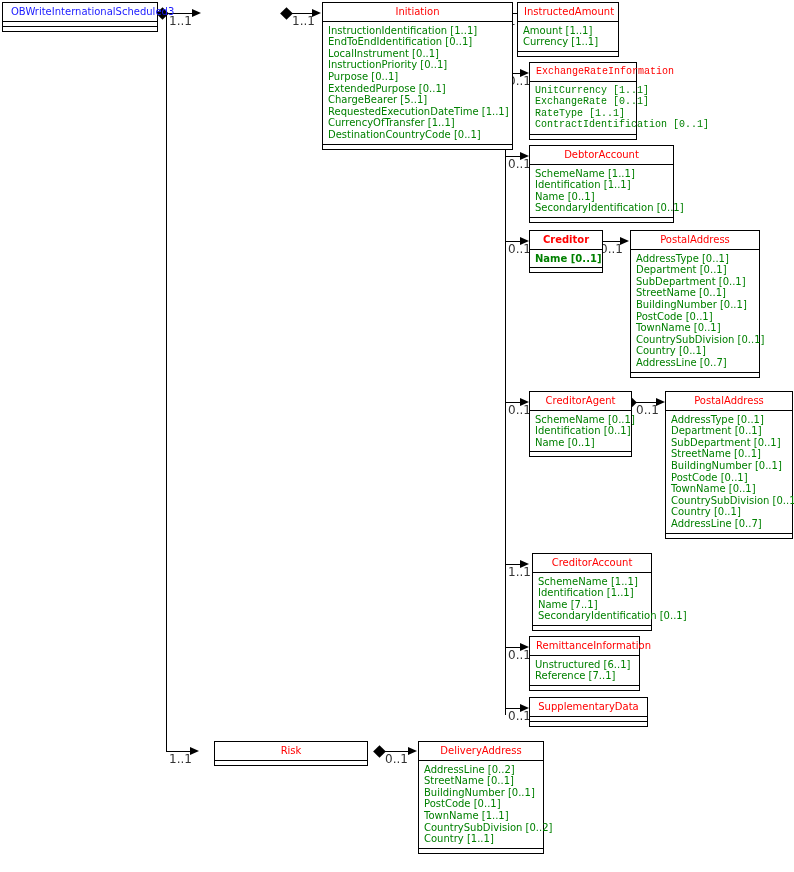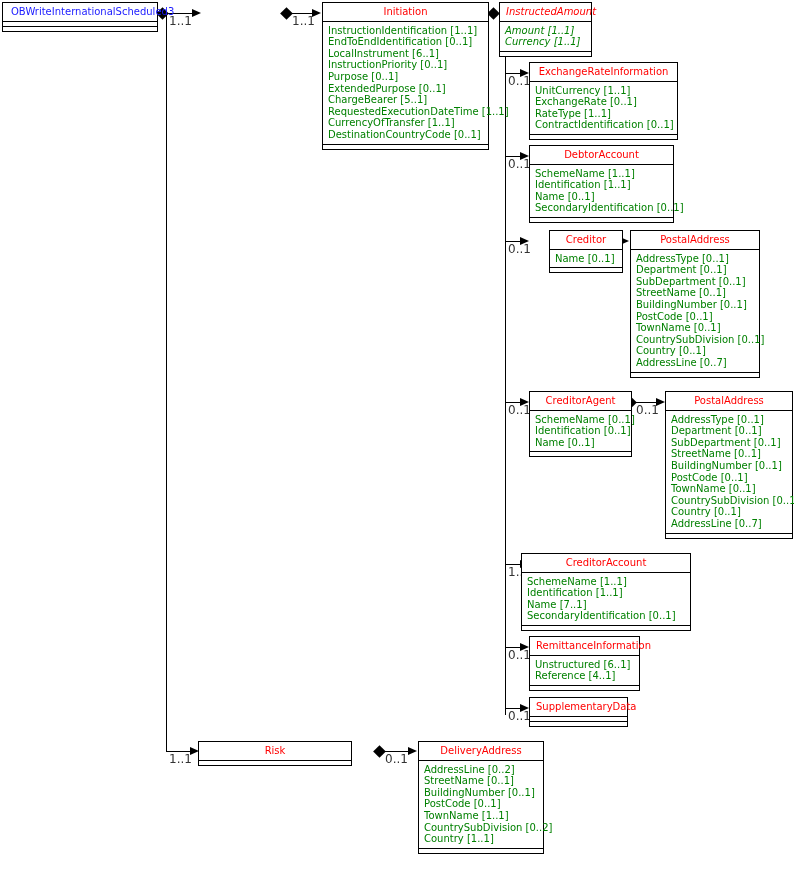--- a/index.html
+++ b/index.html
@@ -164,47 +164,47 @@
   <div class="arrowhead" style="left:408px; top:747px;"></div>
   <div class="mult-label" style="left:385px; top:752px;">0..1</div>
 
   <div class="uml-box" style="left:2px; top:2px; width:156px;">
     <div class="uml-title root-title">OBWriteInternationalScheduled3</div>
     <div class="uml-attrs empty"></div>
     <div class="uml-ops"></div>
   </div>
 
 
-  <div class="uml-box" style="left:322px; top:2px; width:167px;">
+  <div class="uml-box" style="left:322px; top:2px; width:191px;">
     <div class="uml-title">Initiation</div>
     <div class="uml-attrs">
       <div class="uml-attr">InstructionIdentification [1..1]</div>
       <div class="uml-attr">EndToEndIdentification [0..1]</div>
-      <div class="uml-attr">LocalInstrument [6..1]</div>
+      <div class="uml-attr">LocalInstrument [0..1]</div>
       <div class="uml-attr">InstructionPriority [0..1]</div>
       <div class="uml-attr">Purpose [0..1]</div>
       <div class="uml-attr">ExtendedPurpose [0..1]</div>
       <div class="uml-attr">ChargeBearer [5..1]</div>
       <div class="uml-attr">RequestedExecutionDateTime [1..1]</div>
       <div class="uml-attr">CurrencyOfTransfer [1..1]</div>
       <div class="uml-attr">DestinationCountryCode [0..1]</div>
     </div>
     <div class="uml-ops"></div>
   </div>
 
-  <div class="uml-box" style="left:499px; top:2px; width:93px;font-style:italic;">
+  <div class="uml-box" style="left:517px; top:2px; width:102px;">
     <div class="uml-title">InstructedAmount</div>
     <div class="uml-attrs">
       <div class="uml-attr">Amount [1..1]</div>
       <div class="uml-attr">Currency [1..1]</div>
     </div>
     <div class="uml-ops"></div>
   </div>
 
-  <div class="uml-box" style="left:529px; top:62px; width:149px;">
+  <div class="uml-box" style="left:529px; top:62px; width:108px;font-family:Liberation Mono, monospace;">
     <div class="uml-title">ExchangeRateInformation</div>
     <div class="uml-attrs">
       <div class="uml-attr">UnitCurrency [1..1]</div>
       <div class="uml-attr">ExchangeRate [0..1]</div>
       <div class="uml-attr">RateType [1..1]</div>
       <div class="uml-attr">ContractIdentification [0..1]</div>
     </div>
     <div class="uml-ops"></div>
   </div>
 
@@ -212,21 +212,21 @@
     <div class="uml-title">DebtorAccount</div>
     <div class="uml-attrs">
       <div class="uml-attr">SchemeName [1..1]</div>
       <div class="uml-attr">Identification [1..1]</div>
       <div class="uml-attr">Name [0..1]</div>
       <div class="uml-attr">SecondaryIdentification [0..1]</div>
     </div>
     <div class="uml-ops"></div>
   </div>
 
-  <div class="uml-box" style="left:549px; top:230px; width:74px;">
+  <div class="uml-box" style="left:529px; top:230px; width:74px;font-weight:bold;">
     <div class="uml-title">Creditor</div>
     <div class="uml-attrs">
       <div class="uml-attr">Name [0..1]</div>
     </div>
     <div class="uml-ops"></div>
   </div>
 
   <div class="uml-box" style="left:630px; top:230px; width:130px;">
     <div class="uml-title">PostalAddress</div>
     <div class="uml-attrs">
@@ -264,47 +264,47 @@
       <div class="uml-attr">BuildingNumber [0..1]</div>
       <div class="uml-attr">PostCode [0..1]</div>
       <div class="uml-attr">TownName [0..1]</div>
       <div class="uml-attr">CountrySubDivision [0..1]</div>
       <div class="uml-attr">Country [0..1]</div>
       <div class="uml-attr">AddressLine [0..7]</div>
     </div>
     <div class="uml-ops"></div>
   </div>
 
-  <div class="uml-box" style="left:521px; top:553px; width:170px;">
+  <div class="uml-box" style="left:532px; top:553px; width:120px;">
     <div class="uml-title">CreditorAccount</div>
     <div class="uml-attrs">
       <div class="uml-attr">SchemeName [1..1]</div>
       <div class="uml-attr">Identification [1..1]</div>
       <div class="uml-attr">Name [7..1]</div>
       <div class="uml-attr">SecondaryIdentification [0..1]</div>
     </div>
     <div class="uml-ops"></div>
   </div>
 
   <div class="uml-box" style="left:529px; top:636px; width:111px;">
     <div class="uml-title">RemittanceInformation</div>
     <div class="uml-attrs">
       <div class="uml-attr">Unstructured [6..1]</div>
-      <div class="uml-attr">Reference [4..1]</div>
-    </div>
-    <div class="uml-ops"></div>
-  </div>
-
-  <div class="uml-box" style="left:529px; top:697px; width:99px;">
+      <div class="uml-attr">Reference [7..1]</div>
+    </div>
+    <div class="uml-ops"></div>
+  </div>
+
+  <div class="uml-box" style="left:529px; top:697px; width:119px;">
     <div class="uml-title">SupplementaryData</div>
     <div class="uml-attrs empty"></div>
     <div class="uml-ops"></div>
   </div>
 
-  <div class="uml-box" style="left:198px; top:741px; width:154px;">
+  <div class="uml-box" style="left:214px; top:741px; width:154px;">
     <div class="uml-title">Risk</div>
     <div class="uml-ops"></div>
   </div>
 
   <div class="uml-box" style="left:418px; top:741px; width:126px;">
     <div class="uml-title">DeliveryAddress</div>
     <div class="uml-attrs">
       <div class="uml-attr">AddressLine [0..2]</div>
       <div class="uml-attr">StreetName [0..1]</div>
       <div class="uml-attr">BuildingNumber [0..1]</div>

